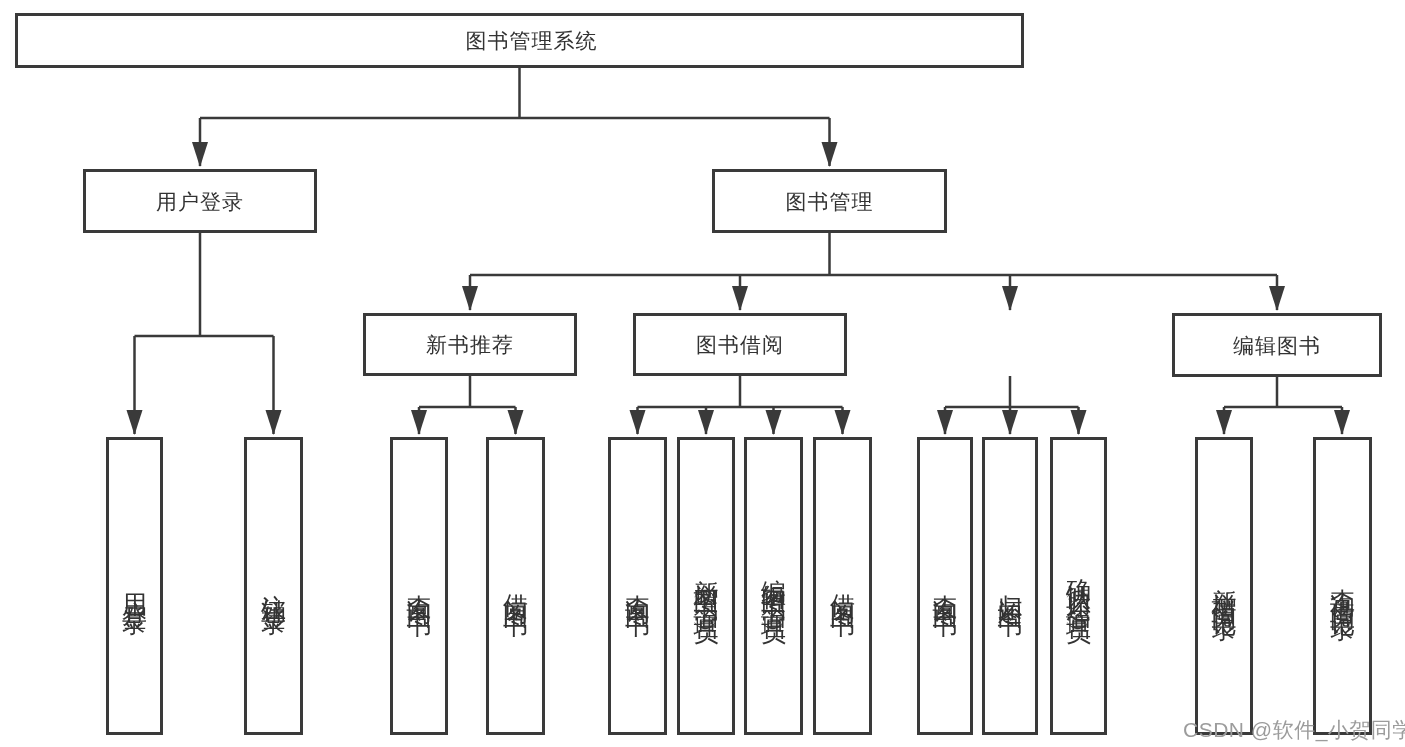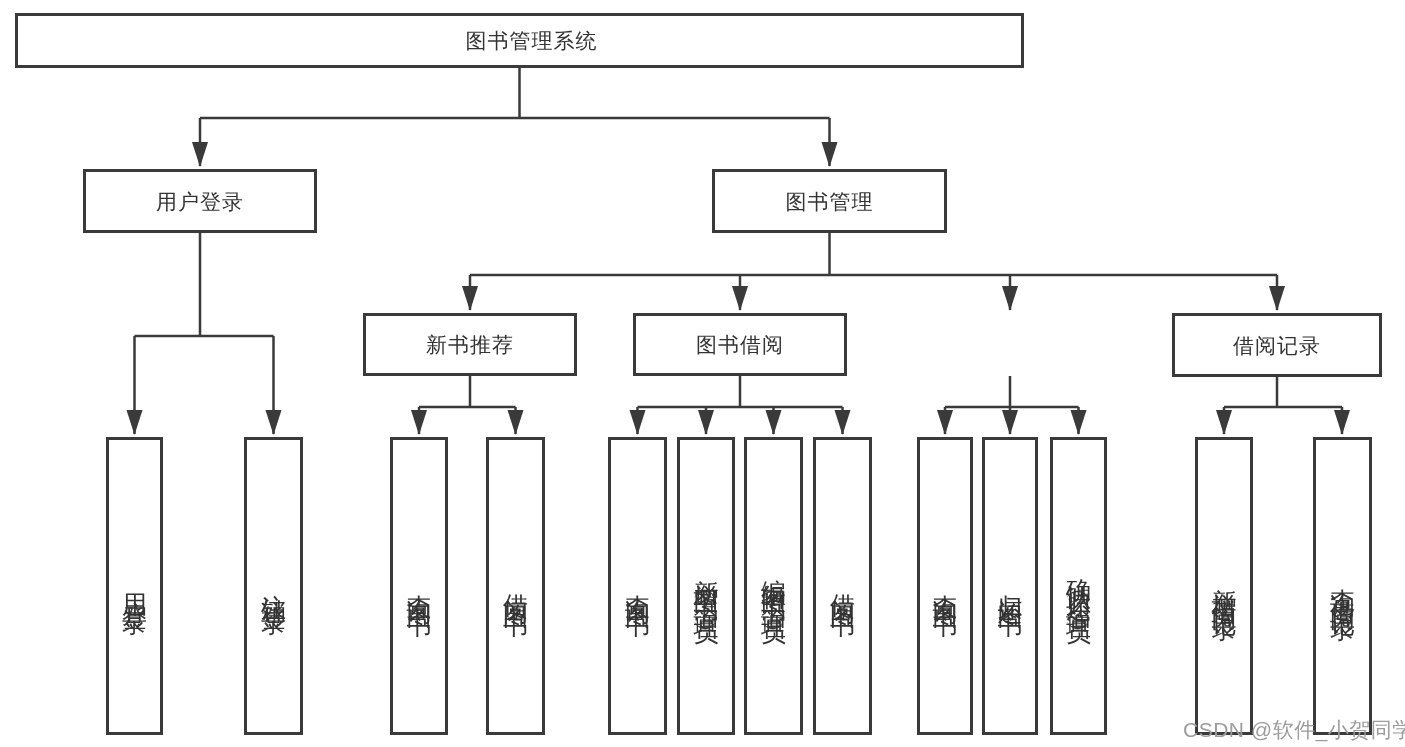--- a/index.html
+++ b/index.html
@@ -137,21 +137,21 @@
     <span>图书管理</span>
   </div>
 
   <div class="node hbox" id="n-new-book-rec">
     <span>新书推荐</span>
   </div>
   <div class="node hbox" id="n-book-borrow">
     <span>图书借阅</span>
   </div>
   <div class="node hbox" id="n-borrow-records">
-    <span>借阅记录</span>
+    <span>编辑图书</span>
   </div>
 
   <div class="node leaf" id="n-leaf-user-login">
     <span>用户登录</span>
   </div>
   <div class="node leaf" id="n-leaf-logout">
     <span>注销登录</span>
   </div>
   <div class="node leaf" id="n-rec-query">
     <span>查询图书</span>

